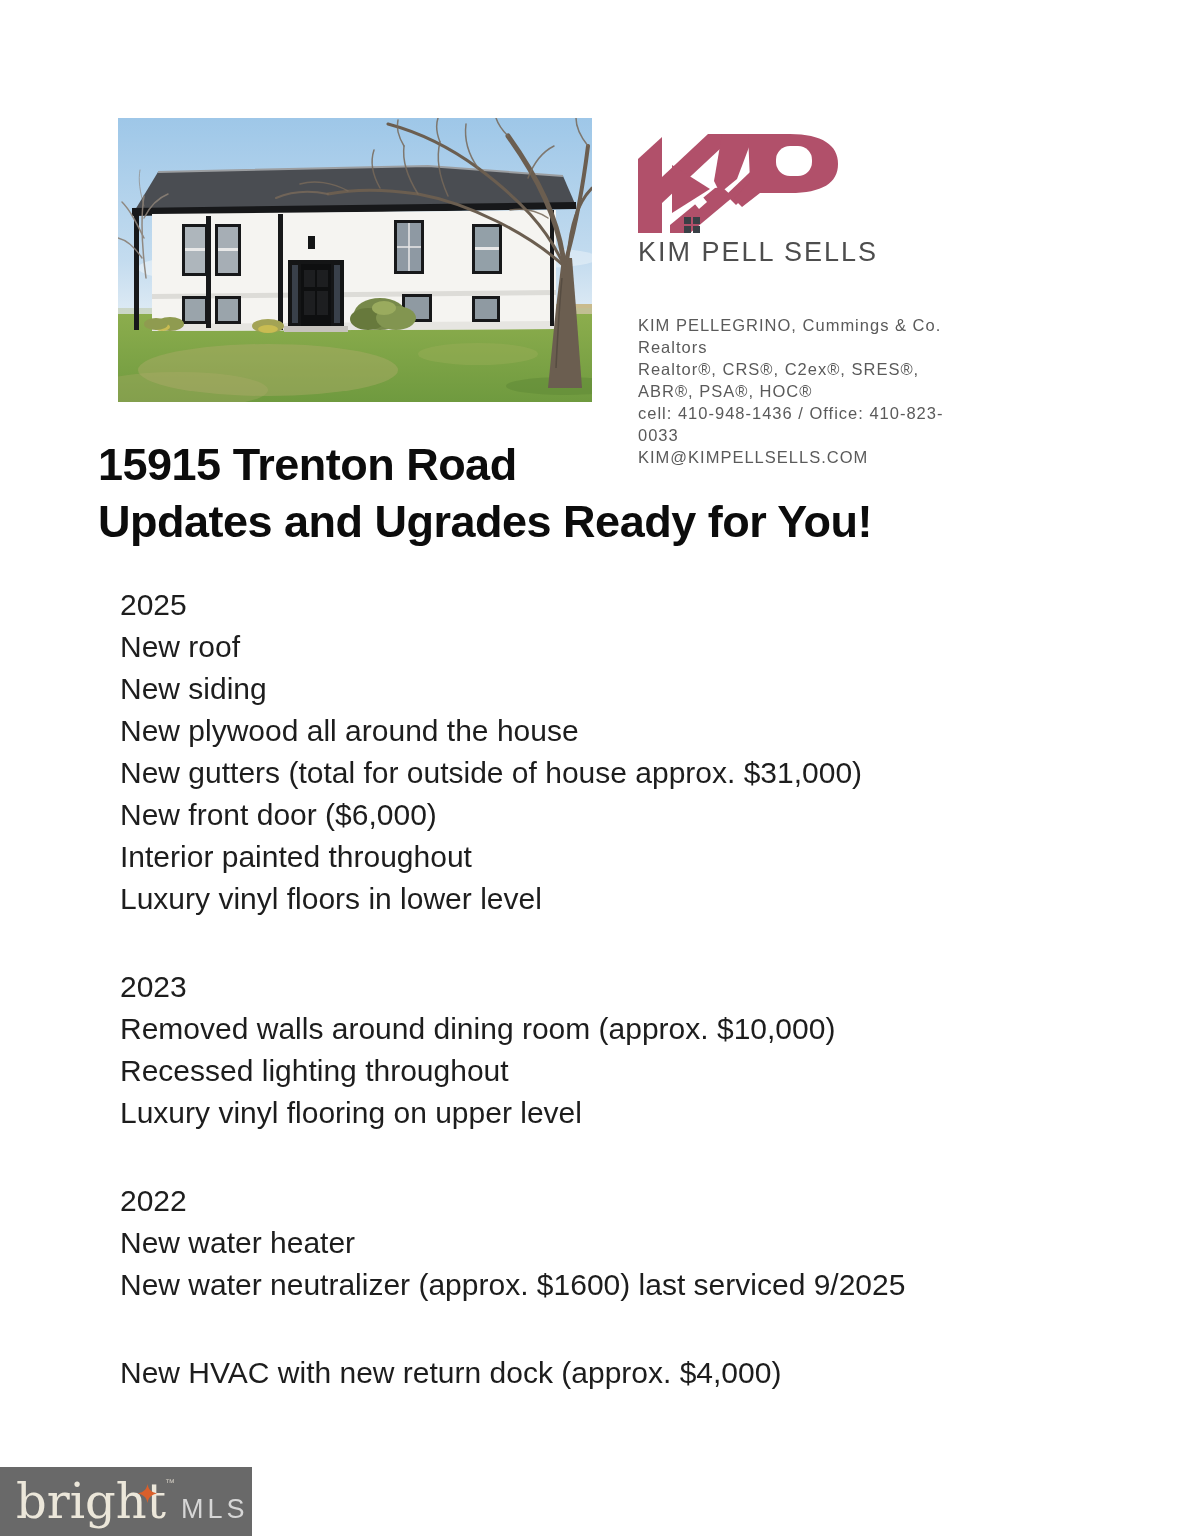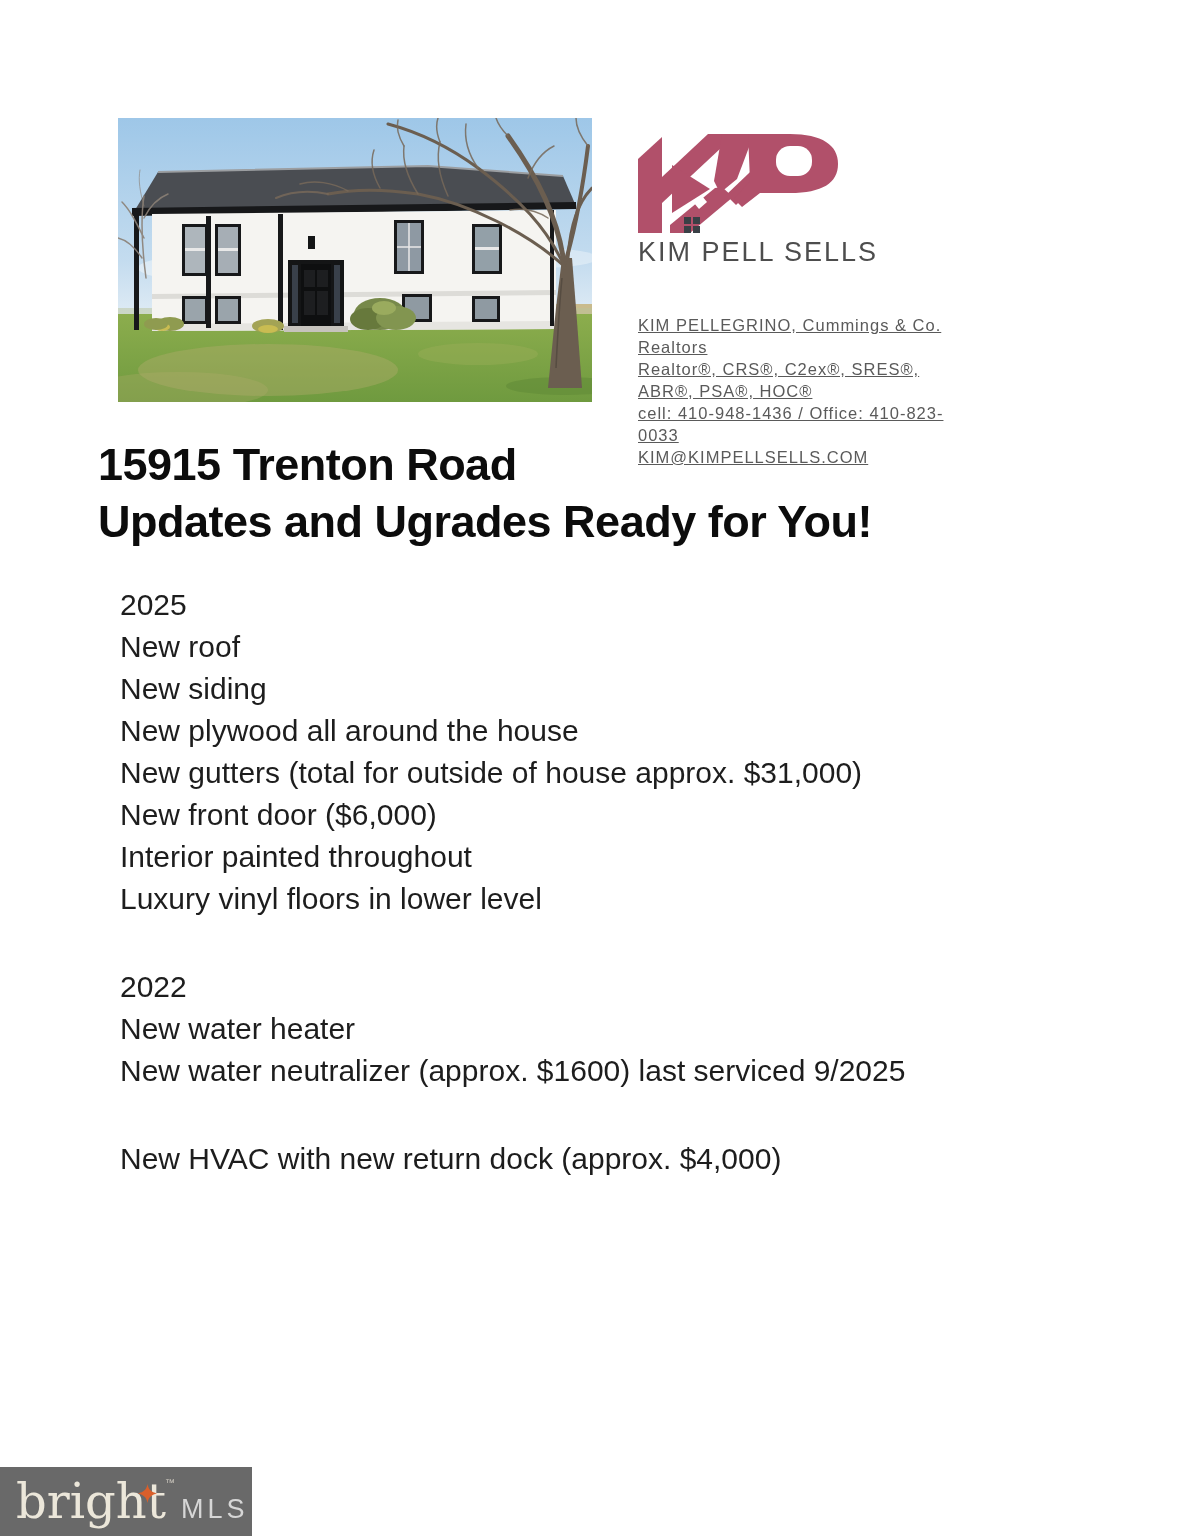--- a/index.html
+++ b/index.html
@@ -9,21 +9,21 @@
   
   .photo{position:absolute;left:118px;top:118px;width:474px;height:284px;}
   .photo svg{display:block;width:100%;height:100%;}
 
   
   .brand-logo{position:absolute;left:638px;top:131px;width:200px;height:102px;}
   .brand-name{position:absolute;left:638px;top:237px;font-size:27px;letter-spacing:2px;
               color:#4d4d4d;font-weight:400;}
 
   .contact{position:absolute;left:638px;top:314px;font-size:16.5px;line-height:22px;
-           letter-spacing:1px;color:#5a5a5a;text-decoration:underline;}
+           letter-spacing:1px;color:#5a5a5a;}
 
   
   .title{position:absolute;left:98px;top:436px;width:920px;
          font-weight:bold;font-size:45px;line-height:57px;color:#0c0c0c;letter-spacing:-0.5px;}
 
   
   .updates{position:absolute;left:120px;top:584px;width:990px;font-size:30px;
            line-height:42px;color:#1d1d1d;}
   .section{margin-bottom:46px;}
 
@@ -200,20 +200,26 @@
       <div class="line">2025</div>
       <div class="line">New roof</div>
       <div class="line">New siding</div>
       <div class="line">New plywood all around the house</div>
       <div class="line">New gutters (total for outside of house approx. $31,000)</div>
       <div class="line">New front door ($6,000)</div>
       <div class="line">Interior painted throughout</div>
       <div class="line">Luxury vinyl floors in lower level</div>
     </div>
     <div class="section">
+      <div class="line">2023</div>
+      <div class="line">Removed walls around dining room (approx. $10,000)</div>
+      <div class="line">Recessed lighting throughout</div>
+      <div class="line">Luxury vinyl flooring on upper level</div>
+    </div>
+    <div class="section">
       <div class="line">2022</div>
       <div class="line">New water heater</div>
       <div class="line">New water neutralizer (approx. $1600) last serviced 9/2025</div>
     </div>
     <div class="section">
       <div class="line">New HVAC with new return dock (approx. $4,000)</div>
     </div>
   </div>
 
   <div class="footer">

